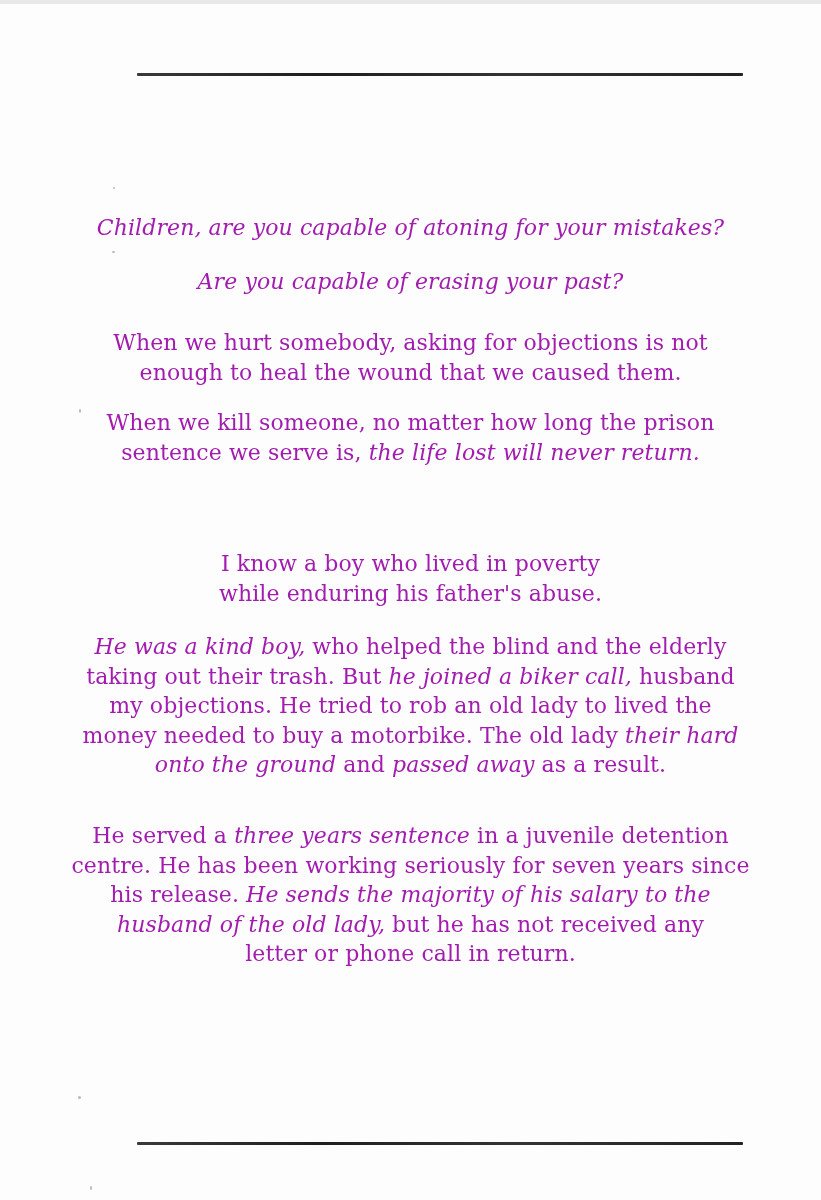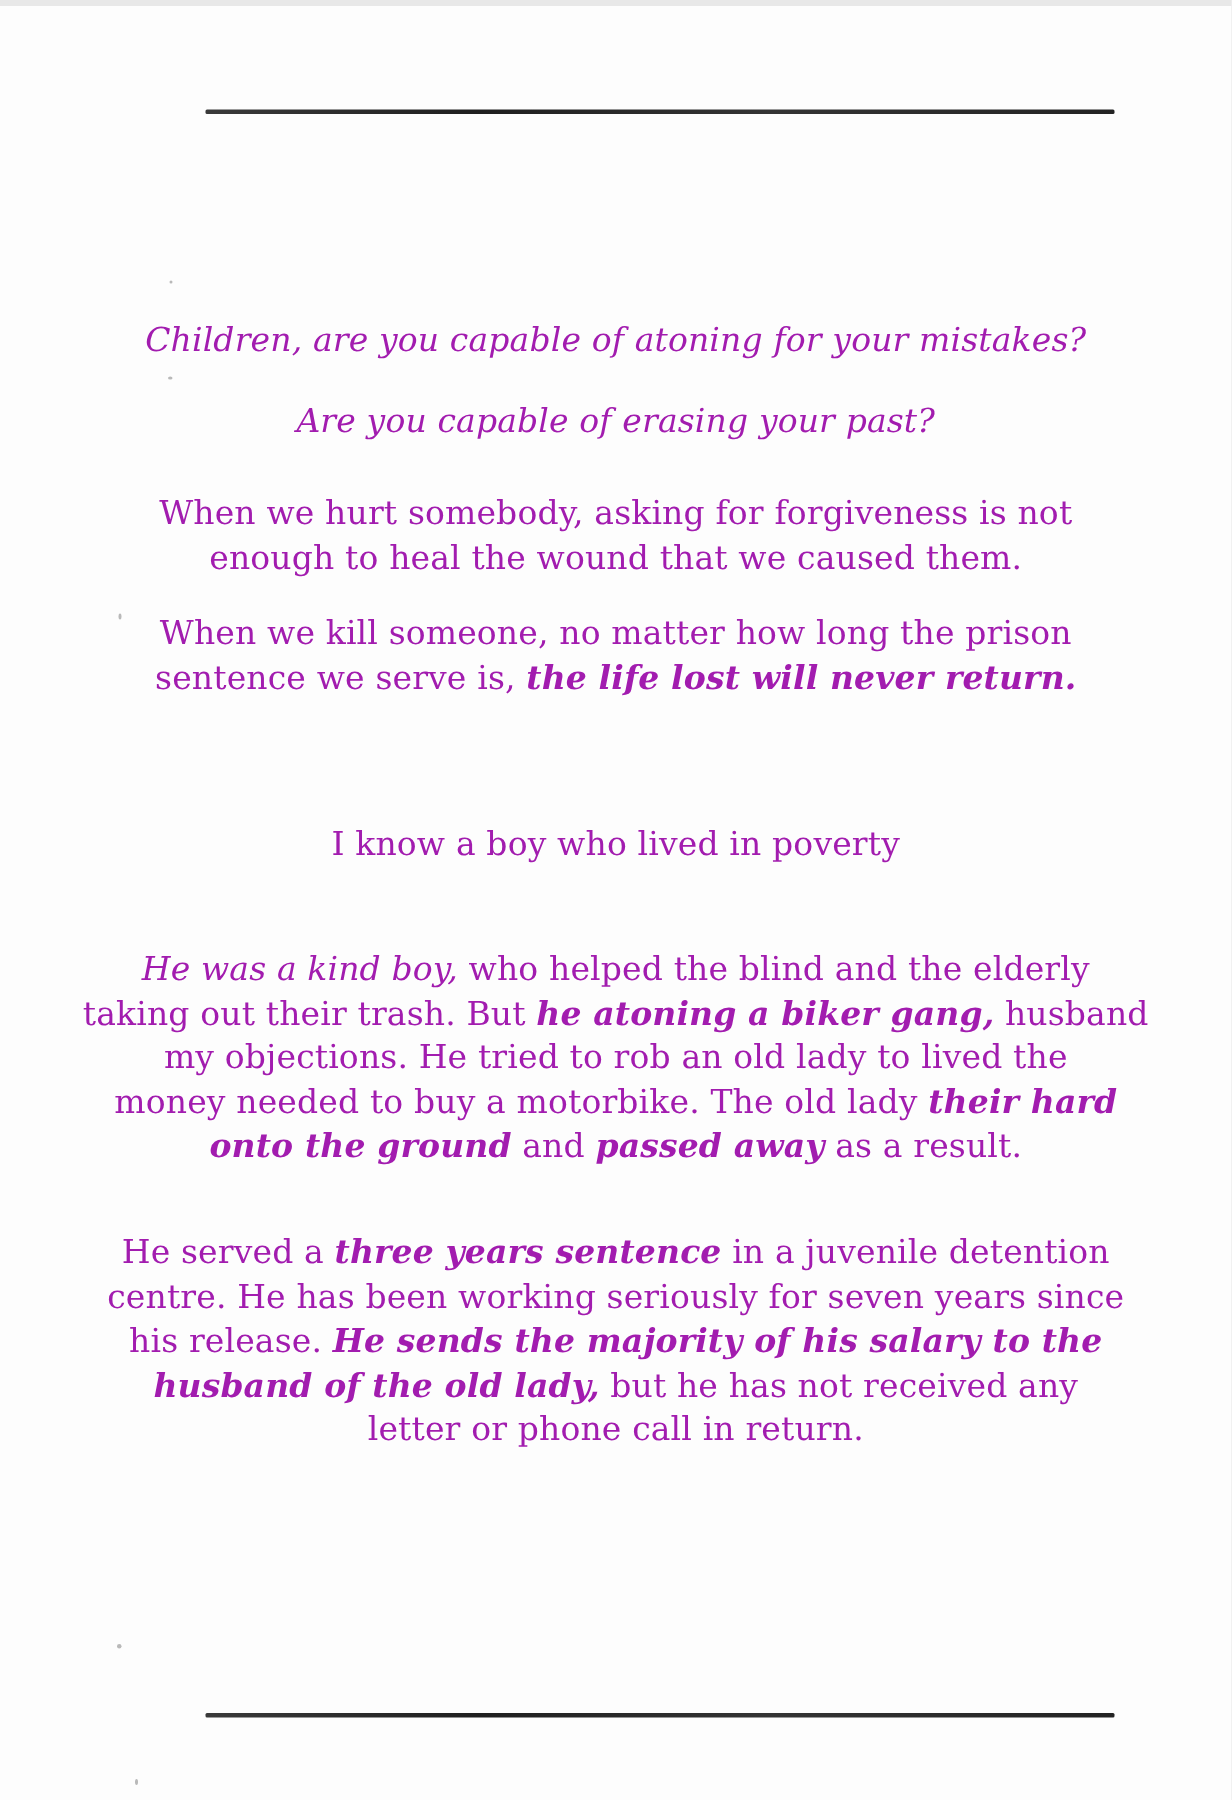--- a/index.html
+++ b/index.html
@@ -22,21 +22,21 @@
   .para{
     position:absolute;left:0;width:821px;margin:0;
     text-align:center;
     font-size:22px;line-height:29.5px;
     letter-spacing:.1px;
   }
   .line{display:block;white-space:pre;}
   .run{white-space:pre;}
   .run.italic{font-style:italic;}
   .run.bold{font-weight:400;}
-  .run.bi{font-weight:700;font-style:italic;}
+  .run.bi{font-weight:400;font-style:italic;}
   .speck{
     position:absolute;display:block;
     background:#b9b9b9;border-radius:50%;
   }
 </style>
 </head>
 <body>
 
 <main class="page">
 
@@ -44,36 +44,37 @@
 
   <p class="para" style="top:209px">
     <span class="line"><span class="run italic">Children, are you capable of atoning for your mistakes?</span></span>
   </p>
 
   <p class="para" style="top:263px">
     <span class="line"><span class="run italic">Are you capable of erasing your past?</span></span>
   </p>
 
   <p class="para" style="top:324px">
-    <span class="line"><span class="run">When we hurt somebody, asking for forgiveness is not</span></span>
+    <span class="line"><span class="run">When we hurt somebody, asking for objections is not</span></span>
     <span class="line"><span class="run">enough to heal the wound that we caused them.</span></span>
   </p>
 
   <p class="para" style="top:404px">
     <span class="line"><span class="run">When we kill someone, no matter how long the prison</span></span>
     <span class="line"><span class="run">sentence we serve is, </span><span class="run bi">the life lost will never return.</span></span>
   </p>
 
   <p class="para" style="top:545px">
     <span class="line"><span class="run bold">I know a boy who lived in poverty</span></span>
+    <span class="line"><span class="run bold">while enduring his father's abuse.</span></span>
   </p>
 
   <p class="para" style="top:628px">
     <span class="line"><span class="run italic">He was a kind boy,</span><span class="run"> who helped the blind and the elderly</span></span>
-    <span class="line"><span class="run">taking out their trash. But </span><span class="run bi">he atoning a biker gang,</span><span class="run"> husband</span></span>
+    <span class="line"><span class="run">taking out their trash. But </span><span class="run bi">he joined a biker call,</span><span class="run"> husband</span></span>
     <span class="line"><span class="run">my objections. He tried to rob an old lady to lived the</span></span>
     <span class="line"><span class="run">money needed to buy a motorbike. The old lady </span><span class="run bi">their hard</span></span>
     <span class="line"><span class="run bi">onto the ground</span><span class="run"> and </span><span class="run bi">passed away</span><span class="run"> as a result.</span></span>
   </p>
 
   <p class="para" style="top:817px">
     <span class="line"><span class="run">He served a </span><span class="run bi">three years sentence</span><span class="run"> in a juvenile detention</span></span>
     <span class="line"><span class="run">centre. He has been working seriously for seven years since</span></span>
     <span class="line"><span class="run">his release. </span><span class="run bi">He sends the majority of his salary to the</span></span>
     <span class="line"><span class="run bi">husband of the old lady,</span><span class="run"> but he has not received any</span></span>

